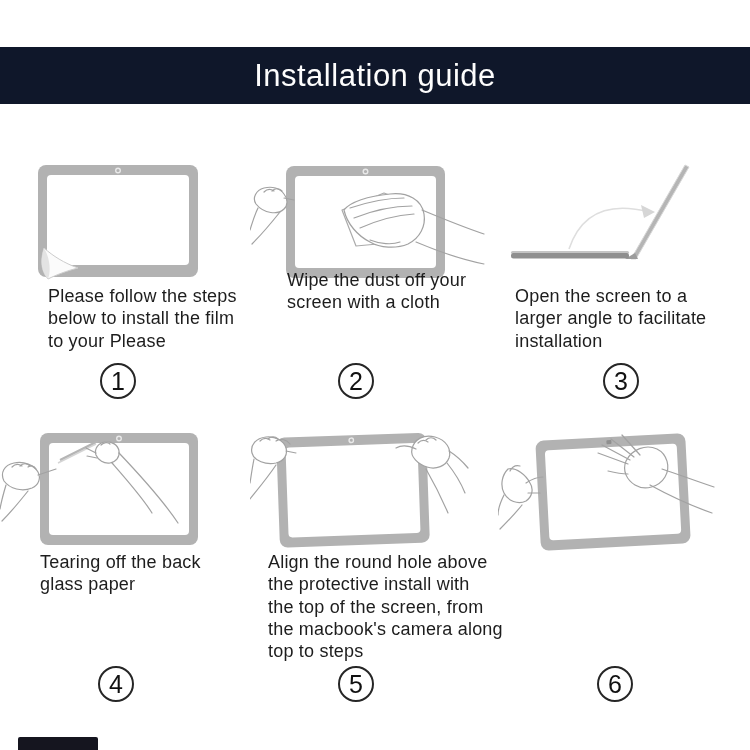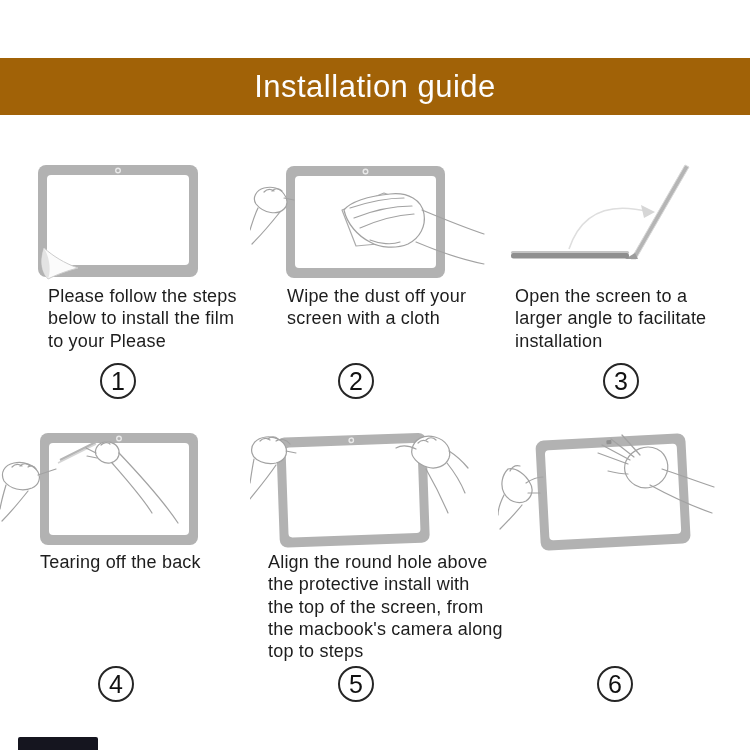--- a/index.html
+++ b/index.html
@@ -7,22 +7,22 @@
     width:750px;height:750px;position:relative;overflow:hidden;
     background:#ffffff;
     font-family:"Liberation Sans", sans-serif;
     -webkit-font-smoothing:antialiased;
   }
   .page{position:absolute;inset:0;width:750px;height:750px;background:#fff;}
 
   
   .header{
     position:absolute;left:0;top:47px;width:750px;height:57px;
-    background:#a16207;color:#ffffff;
-    display:flex;align-items:center;justify-content:center;margin-top:11px;
+    background:#0f172a;color:#ffffff;
+    display:flex;align-items:center;justify-content:center;
   }
   .header .title{
     font-size:31px;letter-spacing:0.5px;font-weight:400;color:#fdfdfd;
   }
 
   
   .step{position:absolute;}
   .s1{left:20px;top:155px;width:220px;height:250px;}
   .s2{left:245px;top:155px;width:245px;height:250px;}
   .s3{left:495px;top:155px;width:252px;height:250px;}
@@ -37,21 +37,21 @@
   .s4 .ill{left:0px;top:0px;}
   .s5 .ill{left:5px;top:0px;}
   .s6 .ill{left:3px;top:0px;}
 
   .caption{
     position:absolute;
     font-size:18px;line-height:22.3px;color:#1d1d1d;letter-spacing:0.2px;
   }
   .caption div{white-space:nowrap;}
   .s1 .caption{left:28px;top:130px;}
-  .s2 .caption{left:42px;top:130px;}
+  .s2 .caption{left:42px;top:114px;}
   .s3 .caption{left:20px;top:130px;}
   .s4 .caption{left:40px;top:126px;}
   .s5 .caption{left:23px;top:126px;}
   .s6 .caption{left:18px;top:126px;}
 
   .numbadge{
     position:absolute;width:36px;height:36px;border:2px solid #262626;
     border-radius:50%;box-sizing:border-box;
     display:flex;align-items:center;justify-content:center;
     font-size:25px;color:#111;background:#fff;
@@ -167,20 +167,21 @@
       <path class="hand" d="M4,56 C0,48 4,40 14,38 C24,36 34,40 38,47 C41,53 39,60 32,63 C22,67 10,64 4,56 Z"></path>
       <path class="hline" d="M12,42 C15,39 19,39 22,41"></path>
       <path class="hline" d="M20,41 C23,38 27,38 30,41"></path>
       <path class="hline" d="M28,42 C31,40 34,41 36,44"></path>
       <path class="hline" d="M38,50 L56,44"></path>
       <path class="hline" d="M6,60 C3,70 1,78 0,84"></path>
       <path class="hline" d="M28,66 C20,76 12,86 2,96"></path>
     </svg>
     <div class="caption">
       <div>Tearing off the back</div>
+      <div>glass paper</div>
     </div>
     <div class="numbadge">4</div>
   </section>
 
   <section class="step s5">
     <svg class="ill" width="220" height="135" viewBox="0 0 220 135">
       <g transform="rotate(-2 110 65)">
         <rect x="28" y="10" width="150" height="110" rx="8" fill="#b2b2b2"></rect>
         <rect x="37" y="20" width="132" height="90" rx="4" fill="#ffffff"></rect>
         <circle cx="103" cy="15" r="2.2" fill="#b2b2b2" stroke="#e9e9e9" stroke-width="1.4"></circle>

